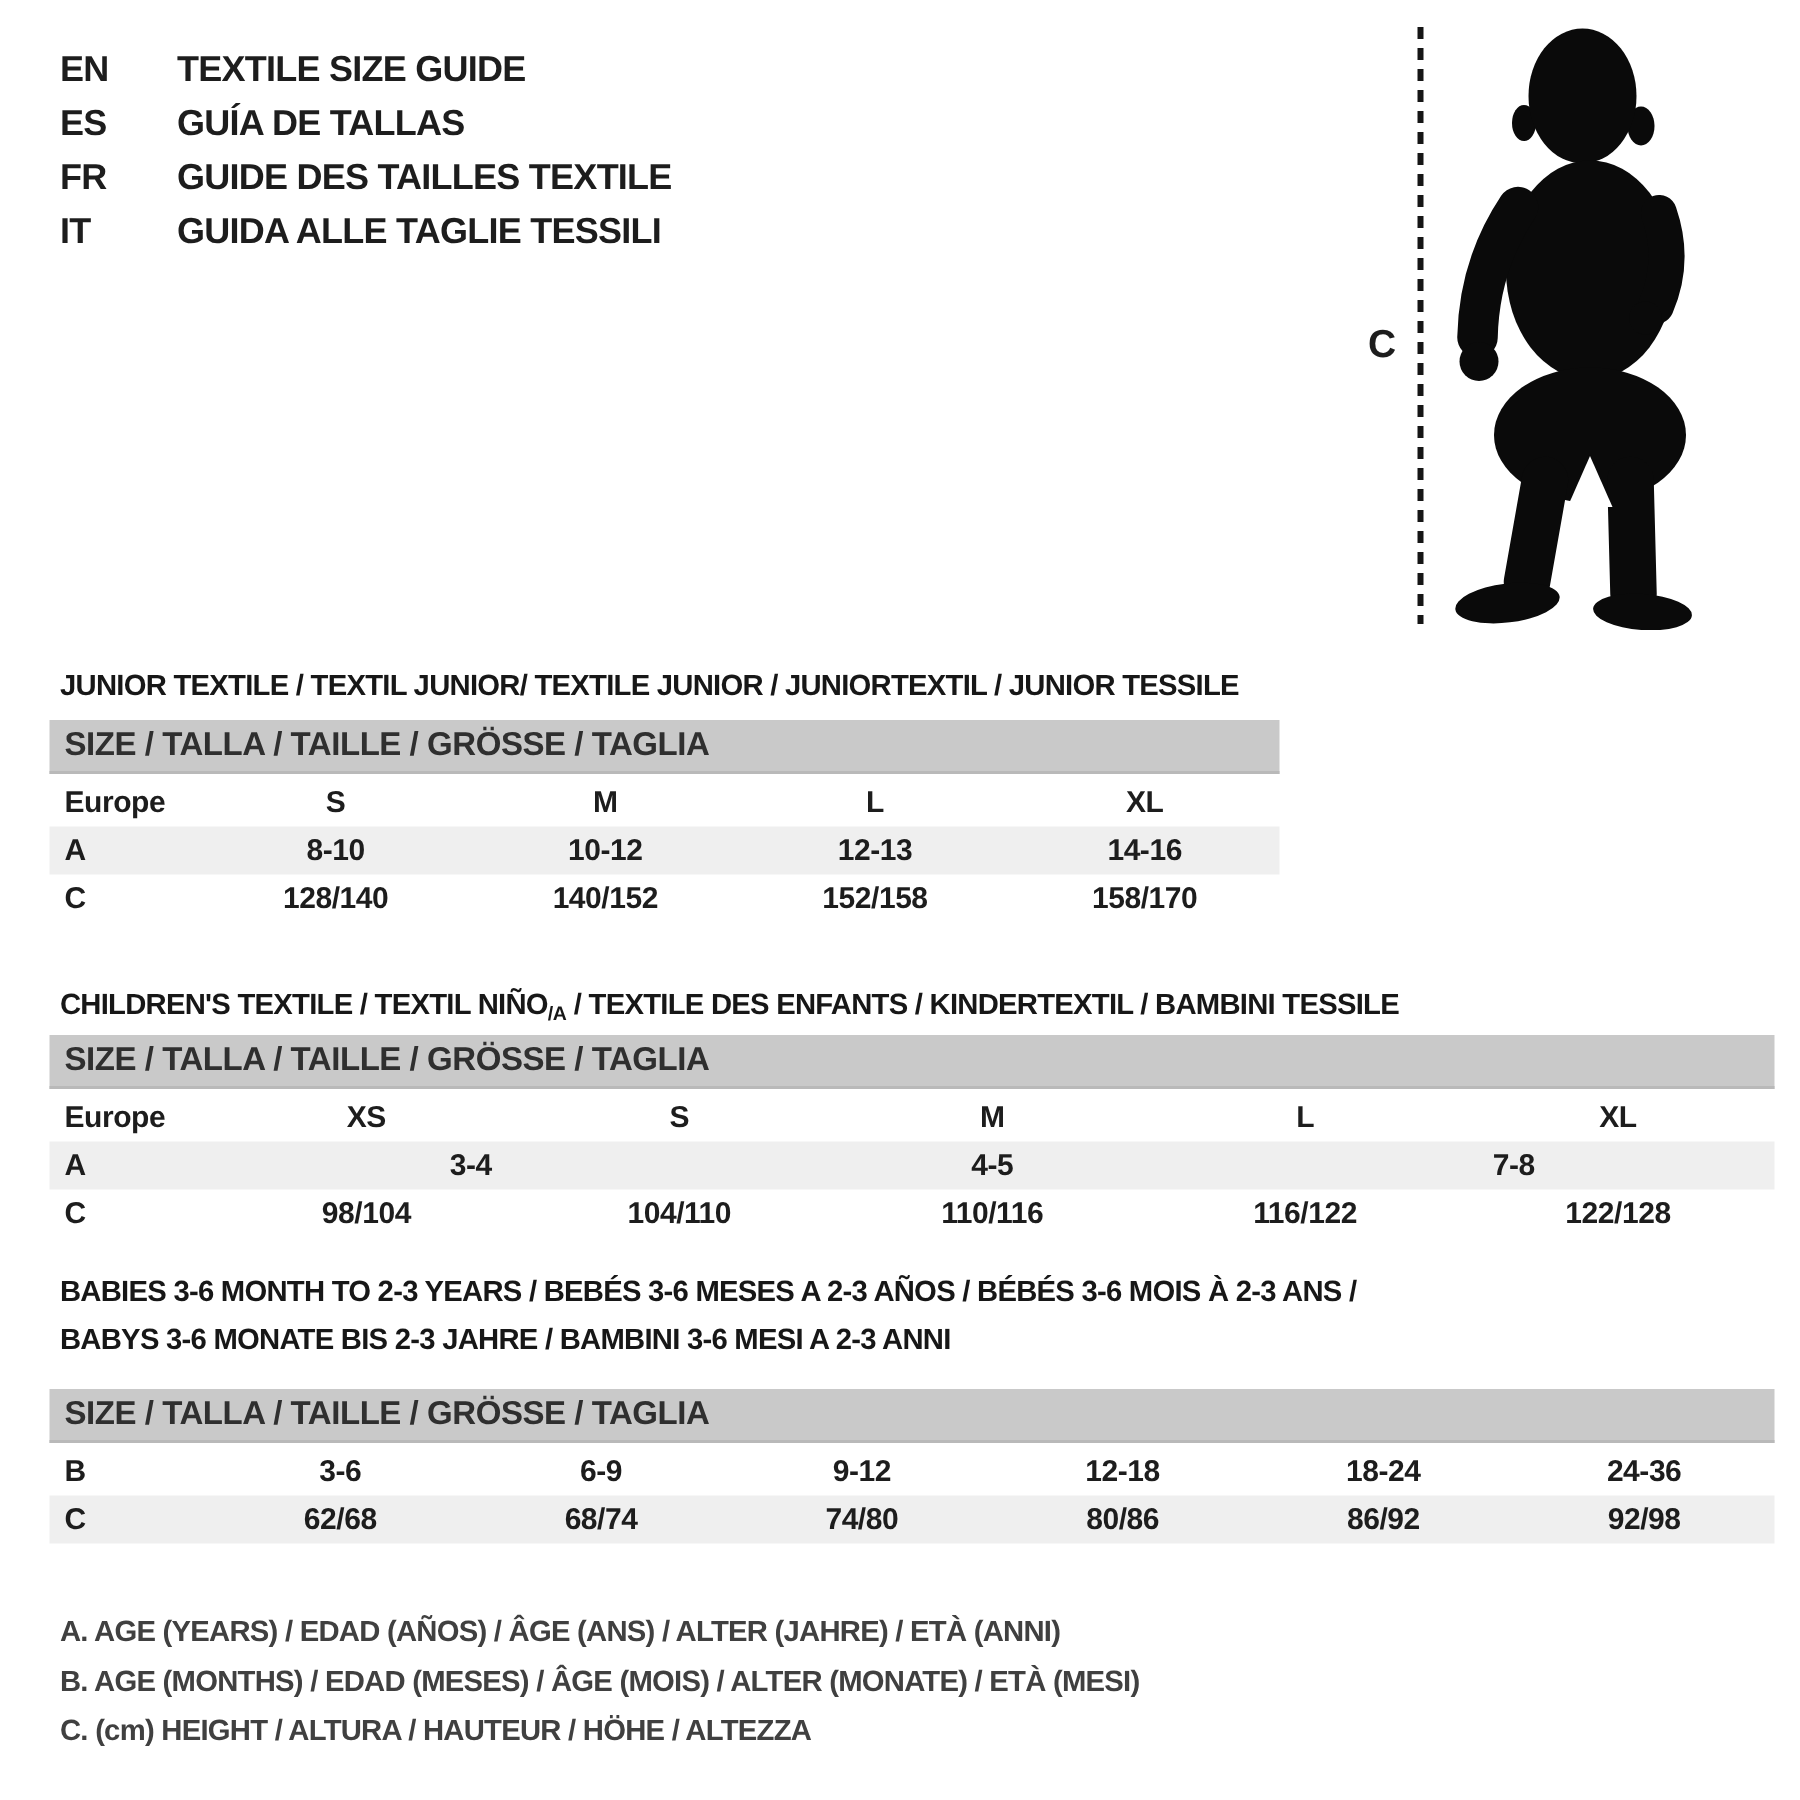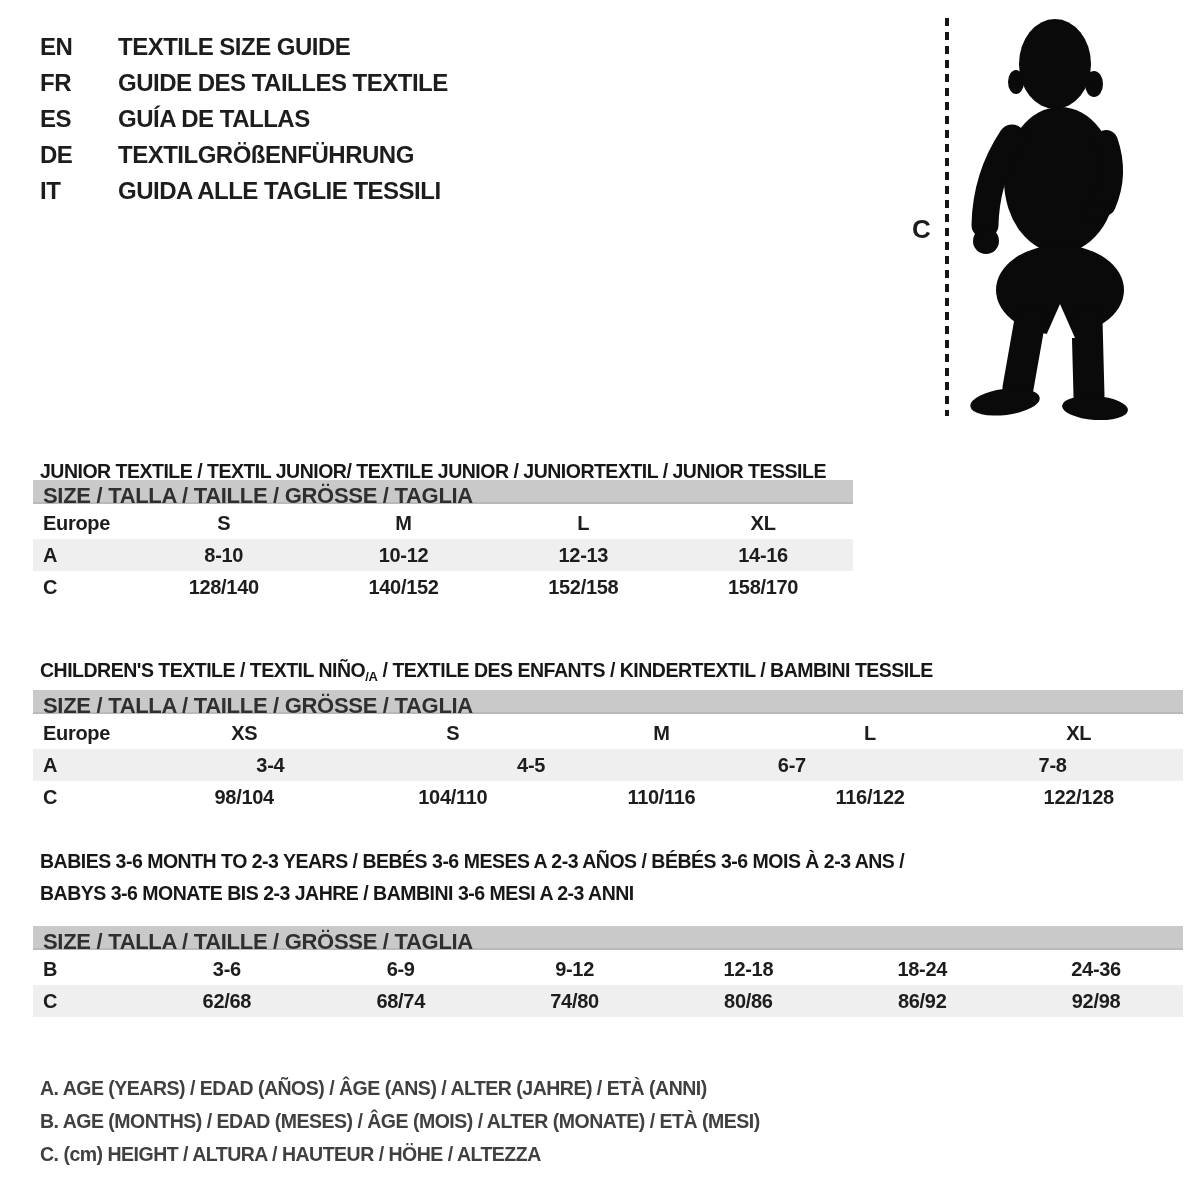--- a/index.html
+++ b/index.html
@@ -15,32 +15,32 @@
   .lang-code{width:78px;}
 
   
   .dash-line{position:absolute;left:945px;top:18px;width:4px;height:398px;
     background:repeating-linear-gradient(to bottom,#151515 0 8px,transparent 8px 14px);}
   .measure-label{position:absolute;left:912px;top:214px;font-size:26px;}
   .silhouette{position:absolute;left:956px;top:12px;}
 
   
   .sec-title{position:absolute;font-size:19.5px;letter-spacing:-0.5px;white-space:nowrap;color:#171717;}
-  #junior-title{left:40px;top:460px;text-align:center;}
+  #junior-title{left:40px;top:446px;text-align:center;}
   #children-title{left:40px;top:642px;margin-top:17px;}
   #babies-title1{left:40px;top:850px;}
   #babies-title2{left:40px;top:882px;text-align:right;}
   .sub{font-size:13px;vertical-align:-4px;letter-spacing:-0.3px;}
 
   
   .size-table{position:absolute;font-size:20px;letter-spacing:-0.3px;}
   #junior-table{left:33px;top:480px;width:820px;}
   #children-table{left:33px;top:690px;width:1150px;}
   #babies-table{left:33px;top:926px;width:1150px;}
-  .thead{background:#c9c9c9;border-bottom:2px solid #b9b9b9;height:24px;line-height:31px;
+  .thead{background:#c9c9c9;border-bottom:2px solid #b9b9b9;height:36px;line-height:31px;
     padding-left:10px;margin-bottom:3px;color:#2f2f2f;font-size:22px;white-space:nowrap;}
   .trow{display:flex;height:32px;line-height:32px;}
   .trow.shaded{background:#efefef;}
   .cell{flex:1;text-align:center;}
   .cell.label{text-align:left;padding-left:10px;}
   #junior-table .cell.label{flex:0 0 12.3%;}
   #children-table .cell.label,#babies-table .cell.label{flex:0 0 9.3%;}
 
   
   .legend{position:absolute;left:40px;top:1072px;font-size:19.5px;line-height:33px;
@@ -50,30 +50,26 @@
 <body>
 
 <div id="canvas">
 
   <div class="langs">
     <div class="lang-row">
       <span class="lang-code">EN</span>
       <span>TEXTILE SIZE GUIDE</span>
     </div>
     <div class="lang-row">
-      <span class="lang-code">FR</span>
-      <span>GUIDE DES TAILLES TEXTILE</span>
-    </div>
-    <div class="lang-row">
       <span class="lang-code">ES</span>
       <span>GUÍA DE TALLAS</span>
     </div>
     <div class="lang-row">
-      <span class="lang-code">DE</span>
-      <span>TEXTILGRÖßENFÜHRUNG</span>
+      <span class="lang-code">FR</span>
+      <span>GUIDE DES TAILLES TEXTILE</span>
     </div>
     <div class="lang-row">
       <span class="lang-code">IT</span>
       <span>GUIDA ALLE TAGLIE TESSILI</span>
     </div>
   </div>
 
   <div class="dash-line"></div>
   <div class="measure-label">C</div>
   <svg class="silhouette" width="182" height="408" viewBox="0 0 182 408" xmlns="http://www.w3.org/2000/svg">
@@ -140,21 +136,20 @@
       <span class="cell">XS</span>
       <span class="cell">S</span>
       <span class="cell">M</span>
       <span class="cell">L</span>
       <span class="cell">XL</span>
     </div>
     <div class="trow shaded">
       <span class="cell label">A</span>
       <span class="cell">3-4</span>
       <span class="cell">4-5</span>
-      <span class="cell">6-7</span>
       <span class="cell">7-8</span>
     </div>
     <div class="trow">
       <span class="cell label">C</span>
       <span class="cell">98/104</span>
       <span class="cell">104/110</span>
       <span class="cell">110/116</span>
       <span class="cell">116/122</span>
       <span class="cell">122/128</span>
     </div>

